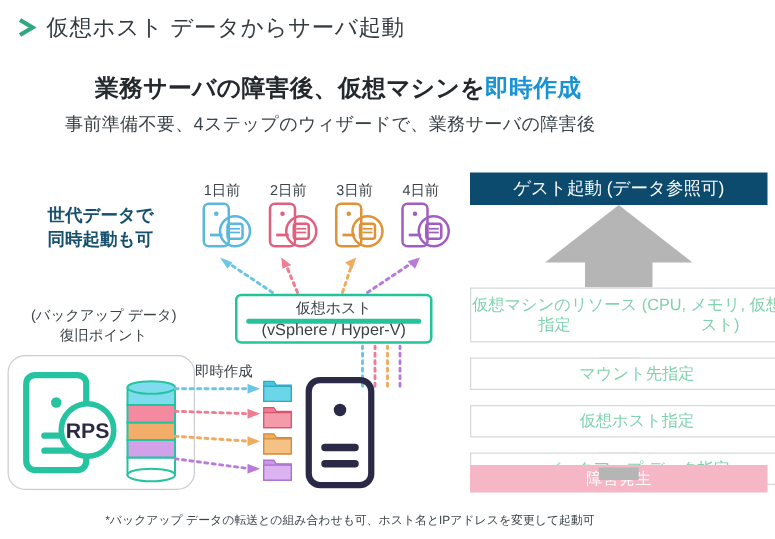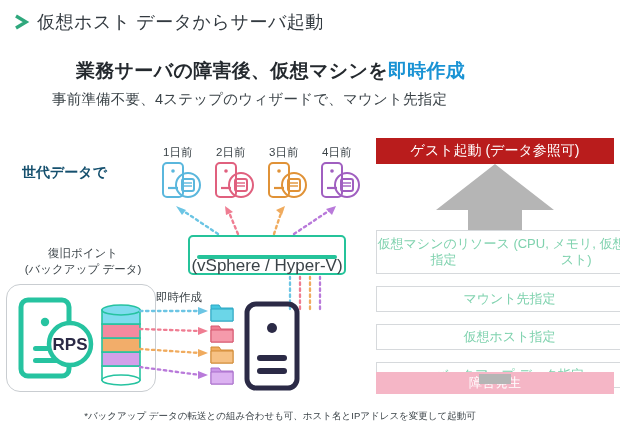--- a/index.html
+++ b/index.html
@@ -24,21 +24,21 @@
     letter-spacing:.3px;white-space:nowrap;margin-left:48px;
   }
   #headline .hl{color:#1a93d4;}
   #subhead{
     left:52px;top:90px;font-size:14.5px;color:#3b4348;white-space:nowrap;
     letter-spacing:.2px;
   }
 
   
   #gen-note{
-    left:22px;top:163px;font-size:14px;font-weight:bold;color:#15506e;
+    left:38px;top:163px;font-size:14px;font-weight:bold;color:#15506e;
     line-height:1.35;white-space:nowrap;
   }
 
   
   #rp-label{
     left:8px;top:246px;width:150px;text-align:center;font-size:11.5px;
     color:#3b4348;line-height:1.35;
   }
   #rp-panel{
     left:6px;top:284px;width:148px;height:106px;
@@ -56,38 +56,38 @@
   }
   #vhost-box .l1{
     font-size:12px;color:#3b4348;margin-top:2px;line-height:1.25;
     position:relative;z-index:2;
   }
   #vhost-box .bar{
     position:absolute;left:7px;right:7px;top:18px;height:4px;
     background:#25c39a;border-radius:2px;z-index:1;
   }
   #vhost-box .l2{
-    font-size:17px;color:#3b4348;line-height:1.25;position:relative;z-index:2;
-    margin-top:18px;
+    font-size:13px;color:#3b4348;line-height:1.25;position:relative;z-index:2;
+    margin-top:2px;
   }
 
   
   .day-lbl{font-size:11.5px;color:#3b4348;}
 
   
   #step-stack{left:376px;top:138px;width:238px;height:250px;}
   .step-box{
     position:absolute;left:0;width:267px;box-sizing:border-box;
     border:1px solid #d6d9dc;background:#ffffff;text-align:center;
     color:#7fd2ae;font-size:13px;line-height:1.25;
     display:flex;align-items:center;justify-content:center;flex-direction:row;
   }
   #step-guest{
     position:absolute;left:0;top:0;width:238px;height:26px;
-    background:#b91c1c;color:#ffffff;font-size:14px;
+    background:#0c4a6e;color:#ffffff;font-size:14px;
     display:flex;align-items:center;justify-content:center;text-align:right;
   }
   #step-fail{
     position:absolute;left:0;top:234px;width:238px;height:22px;
     background:#f5b6c6;color:#ffffff;font-size:13px;
     display:flex;align-items:center;justify-content:center;
   }
   #big-arrow{position:absolute;left:60px;top:26px;width:118px;height:66px;}
   .gray-conn{position:absolute;left:103px;width:32px;background:#b5b5b5;}
 
@@ -107,24 +107,25 @@
     <svg width="16" height="18" viewBox="0 0 16 18">
       <path d="M2 3 L12 9 L2 15" fill="none" stroke="#2fa87d" stroke-width="3.4" stroke-linecap="butt" stroke-linejoin="miter"></path>
     </svg>
   </span>
   <span class="ttl">仮想ホスト データからサーバ起動</span>
 </div>
 
 <div class="abs" id="headline">
   <span>業務サーバの障害後、仮想マシンを</span><span class="hl">即時作成</span>
 </div>
-<div class="abs" id="subhead">事前準備不要、4ステップのウィザードで、マウント先指定</div>
+<div class="abs" id="subhead">事前準備不要、4ステップのウィザードで、業務サーバの障害後</div>
 
 <div class="abs" id="gen-note">
   <div>世代データで</div>
+  <div>同時起動も可</div>
 </div>
 
 <div class="abs day-lbl" style="left:163px;top:145px;">1日前</div>
 <div class="abs day-lbl" style="left:216px;top:145px;">2日前</div>
 <div class="abs day-lbl" style="left:269px;top:145px;">3日前</div>
 <div class="abs day-lbl" style="left:322px;top:145px;">4日前</div>
 
 <div class="abs" style="left:160px;top:160px;">
   <svg width="200" height="48" viewBox="0 0 200 48">
     <g fill="none" stroke="#5ab7dd" stroke-width="2">
@@ -175,38 +176,39 @@
       <line x1="124" y1="30" x2="160" y2="6" stroke="#b97ada"></line>
     </g>
     <path d="M6 2 L16 6 L12 11 Z" fill="#6cc5e4"></path>
     <path d="M55 2 L63 8 L56 11 Z" fill="#ef7d92"></path>
     <path d="M115 2 L112 11 L106 6 Z" fill="#f0ab5e"></path>
     <path d="M166 2 L162 11 L156 5 Z" fill="#b97ada"></path>
   </svg>
 </div>
 
 <div class="abs" id="vhost-box">
+  <div class="l1">仮想ホスト</div>
   <div class="bar"></div>
   <div class="l2">(vSphere / Hyper-V)</div>
 </div>
 
 <div class="abs" style="left:286px;top:277px;">
   <svg width="40" height="32" viewBox="0 0 40 32">
     <g stroke-width="2.3" stroke-dasharray="2.5 3.5" stroke-linecap="round">
       <line x1="4" y1="32" x2="4" y2="0" stroke="#6cc5e4"></line>
       <line x1="14" y1="32" x2="14" y2="0" stroke="#ef7d92"></line>
       <line x1="24" y1="32" x2="24" y2="0" stroke="#f0ab5e"></line>
       <line x1="34" y1="32" x2="34" y2="0" stroke="#b97ada"></line>
     </g>
   </svg>
 </div>
 
 <div class="abs" id="rp-label">
+  <div>(バックアップ データ)</div>
   <div>復旧ポイント</div>
-  <div>(バックアップ データ)</div>
 </div>
 <div class="abs" id="rp-panel"></div>
 
 <div class="abs" style="left:18px;top:296px;">
   <svg width="82" height="84" viewBox="0 0 82 84">
     <rect x="3" y="4" width="48" height="76" rx="7" fill="none" stroke="#26c3a0" stroke-width="5"></rect>
     <circle cx="27" cy="26" r="4.2" fill="#26c3a0"></circle>
     <rect x="15" y="50" width="26" height="5" rx="2.5" fill="#26c3a0"></rect>
     <rect x="15" y="62" width="26" height="5" rx="2.5" fill="#26c3a0"></rect>
     <circle cx="52" cy="48" r="21" fill="#ffffff" stroke="#26c3a0" stroke-width="4.5"></circle>

